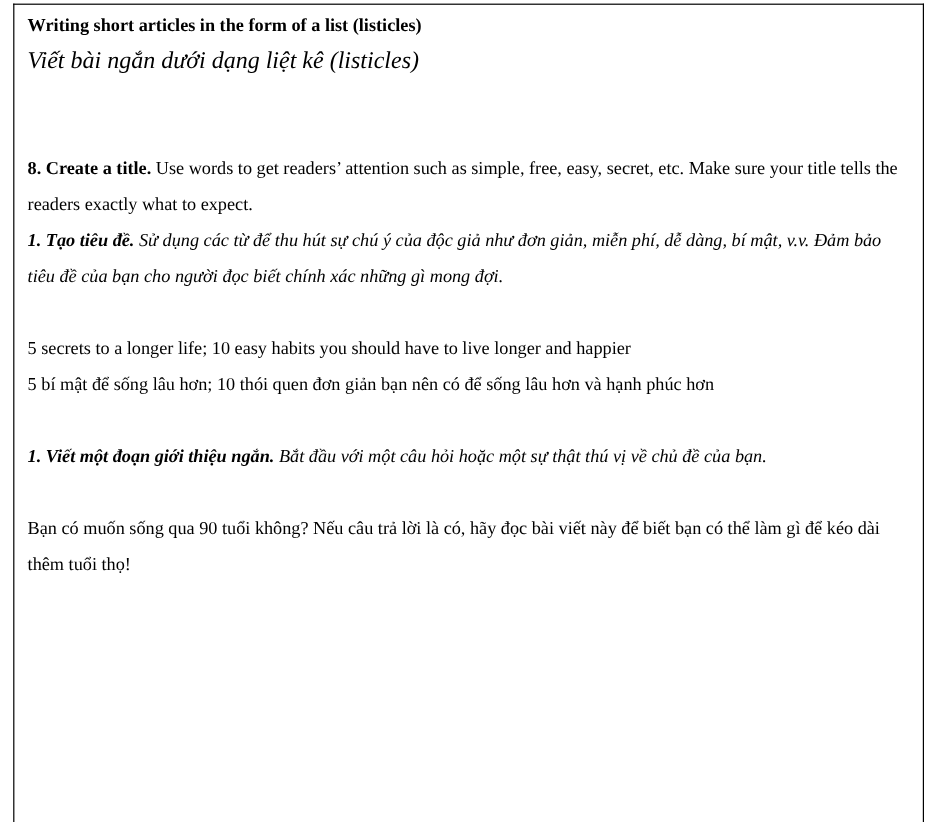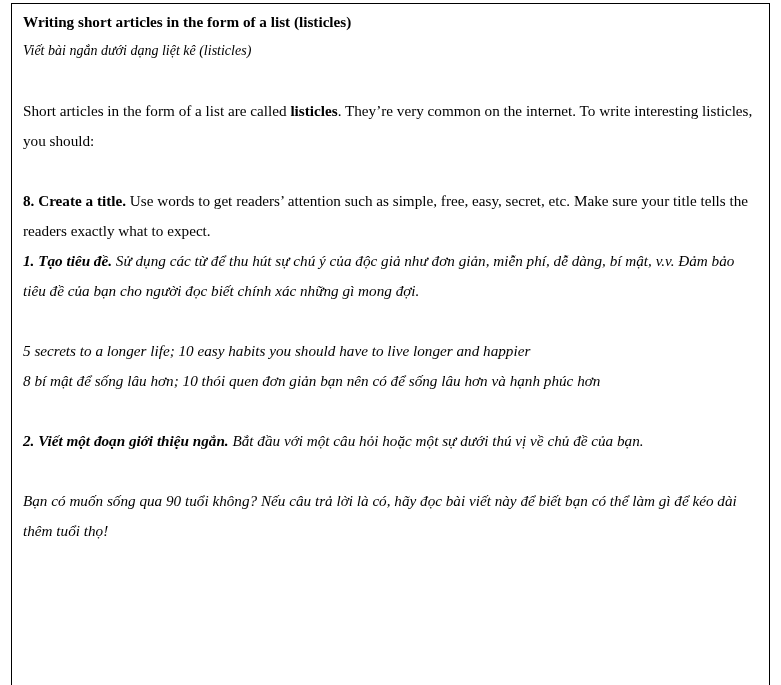--- a/index.html
+++ b/index.html
@@ -44,37 +44,37 @@
   }
 
   
   p {
     margin: 0;
     padding: 0;
   }
 
   .en      { font-style: normal; }
   .vi      { font-style: italic; }
-  .ex      { font-style: italic; }
+  .ex      { }
 
   .b       { font-weight: bold; }
   .bi      { font-weight: bold; font-style: italic; }
 
   
   .gap-sm  { height: 30px; }
   .gap-md  { height: 30px; }
 
   .title-line {
     font-weight: bold;
     font-size: 15.2px;
     line-height: 28px;
   }
   .subtitle-line {
     font-style: italic;
-    font-size: 14px;
+    font-size: 20px;
     line-height: 30px;
   }
 
   .para {
     margin-bottom: 0;
   }
 </style>
 </head>
 <body>
 
@@ -82,39 +82,38 @@
 
   <div class="doc-frame">
     <div class="doc-body">
 
       <p class="title-line">Writing short articles in the form of a list (listicles)</p>
 
       <p class="subtitle-line">Viết bài ngắn dưới dạng liệt kê (listicles)</p>
 
       <div class="gap-md"></div>
 
-      <p class="en para"><span>Short articles in the form of a list are called </span><span class="b">listicles</span><span>. They’re very common on the internet. To write interesting listicles, you should:</span></p>
 
 
       <div class="gap-md"></div>
 
       <p class="en para"><span class="b">8. Create a title.</span><span> Use words to get readers’ attention such as simple, free, easy, secret, etc. Make sure your title tells the readers exactly what to expect.</span></p>
 
       <p class="vi para"><span class="bi">1. Tạo tiêu đề.</span><span> Sử dụng các từ để thu hút sự chú ý của độc giả như đơn giản, miễn phí, dễ dàng, bí mật, v.v. Đảm bảo tiêu đề của bạn cho người đọc biết chính xác những gì mong đợi.</span></p>
 
       <div class="gap-sm"></div>
 
       <p class="ex para">5 secrets to a longer life; 10 easy habits you should have to live longer and happier</p>
 
-      <p class="ex para">8 bí mật để sống lâu hơn; 10 thói quen đơn giản bạn nên có để sống lâu hơn và hạnh phúc hơn</p>
+      <p class="ex para">5 bí mật để sống lâu hơn; 10 thói quen đơn giản bạn nên có để sống lâu hơn và hạnh phúc hơn</p>
 
       <div class="gap-md"></div>
 
 
-      <p class="vi para"><span class="bi">2. Viết một đoạn giới thiệu ngắn.</span><span> Bắt đầu với một câu hỏi hoặc một sự dưới thú vị về chủ đề của bạn.</span></p>
+      <p class="vi para"><span class="bi">1. Viết một đoạn giới thiệu ngắn.</span><span> Bắt đầu với một câu hỏi hoặc một sự thật thú vị về chủ đề của bạn.</span></p>
 
       <div class="gap-sm"></div>
 
 
       <p class="ex para">Bạn có muốn sống qua 90 tuổi không? Nếu câu trả lời là có, hãy đọc bài viết này để biết bạn có thể làm gì để kéo dài thêm tuổi thọ!</p>
 
     </div>
   </div>
 
 </div>

